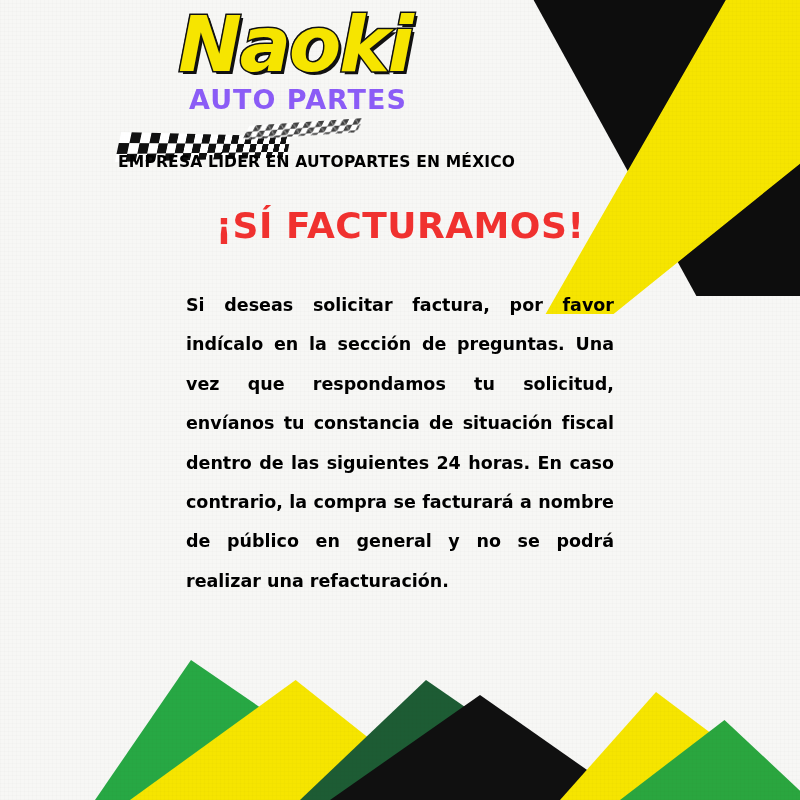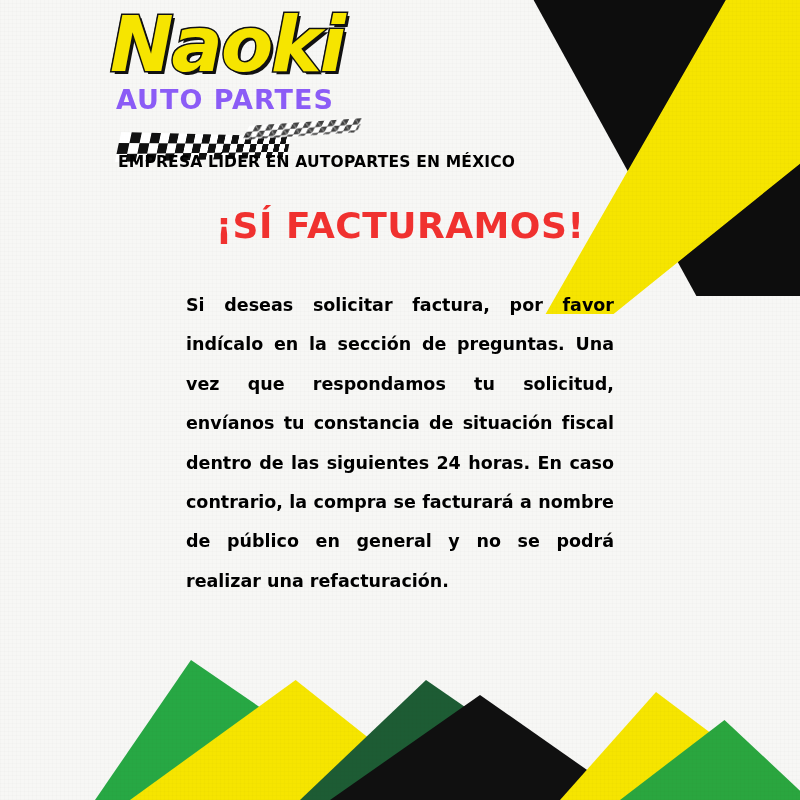--- a/index.html
+++ b/index.html
@@ -112,21 +112,21 @@
     z-index: 5;
     width: 800px;
     height: 800px;
   }
 
   .logo-block {
     position: absolute;
     left: 110px;
     top: 8px;
     width: 370px;
-    text-align: left;
+    text-align: center;
   }
   .brand {
     font-family: "DejaVu Sans", sans-serif;
     font-size: 76px;
     font-weight: 700;
     font-style: italic;
     letter-spacing: -2px;
     line-height: 0.98;
     color: #f6e500;
     -webkit-text-stroke: 3px #111111;

